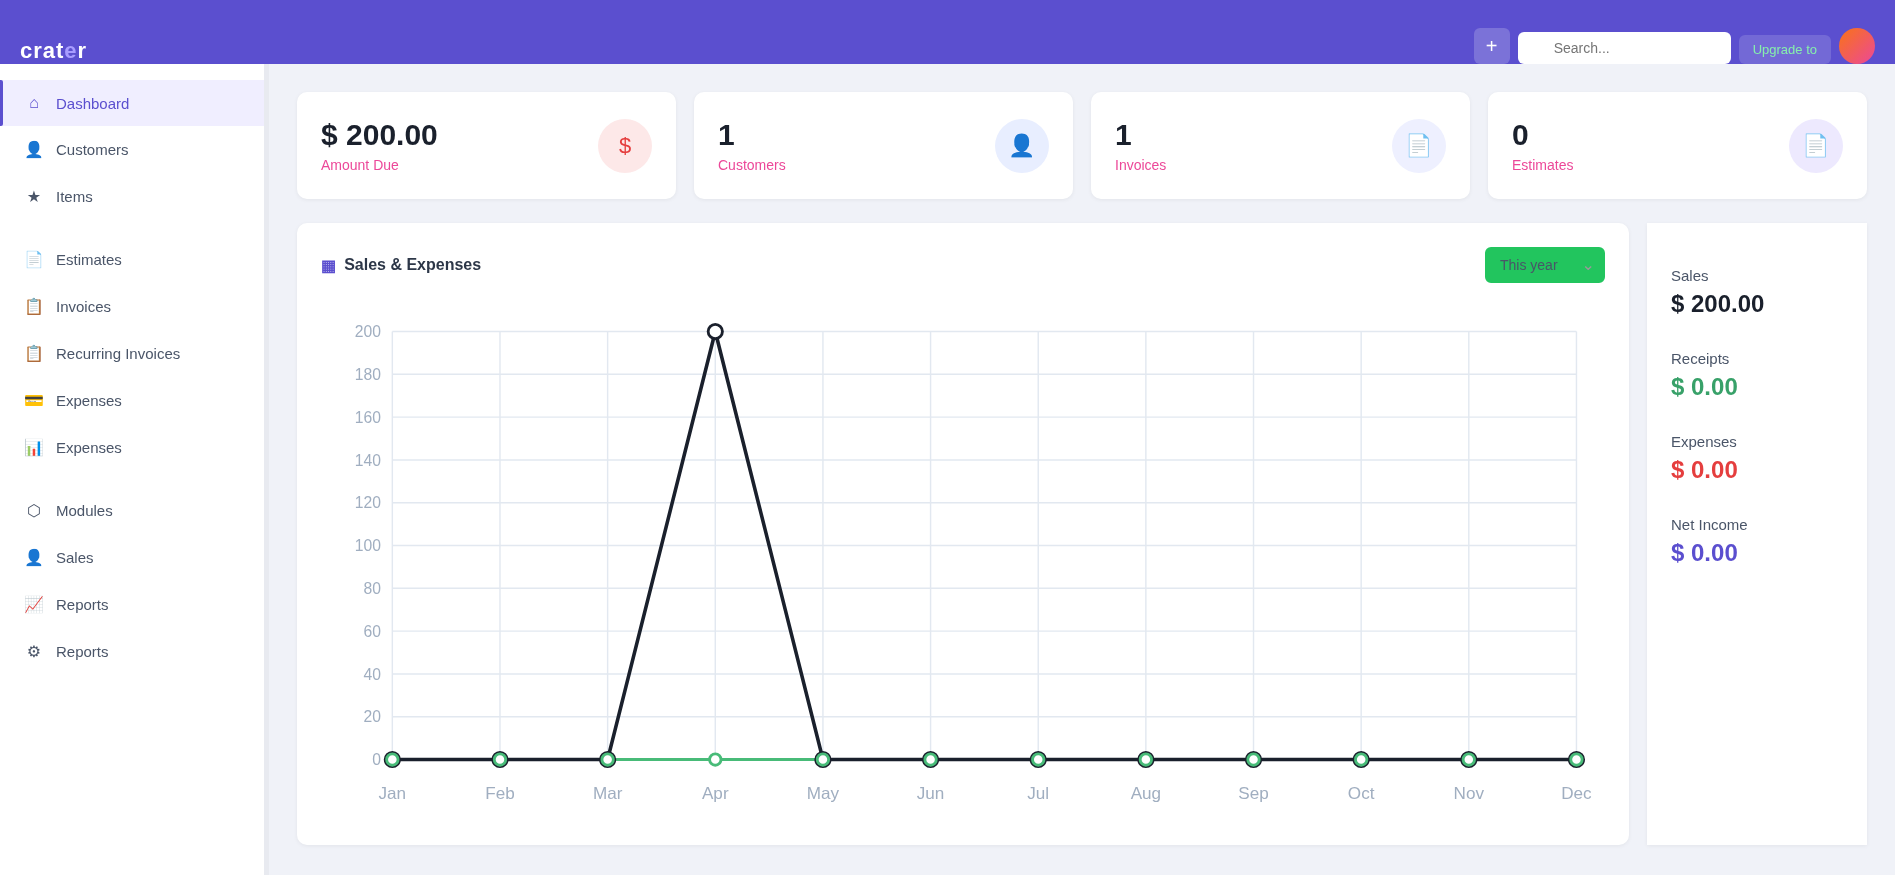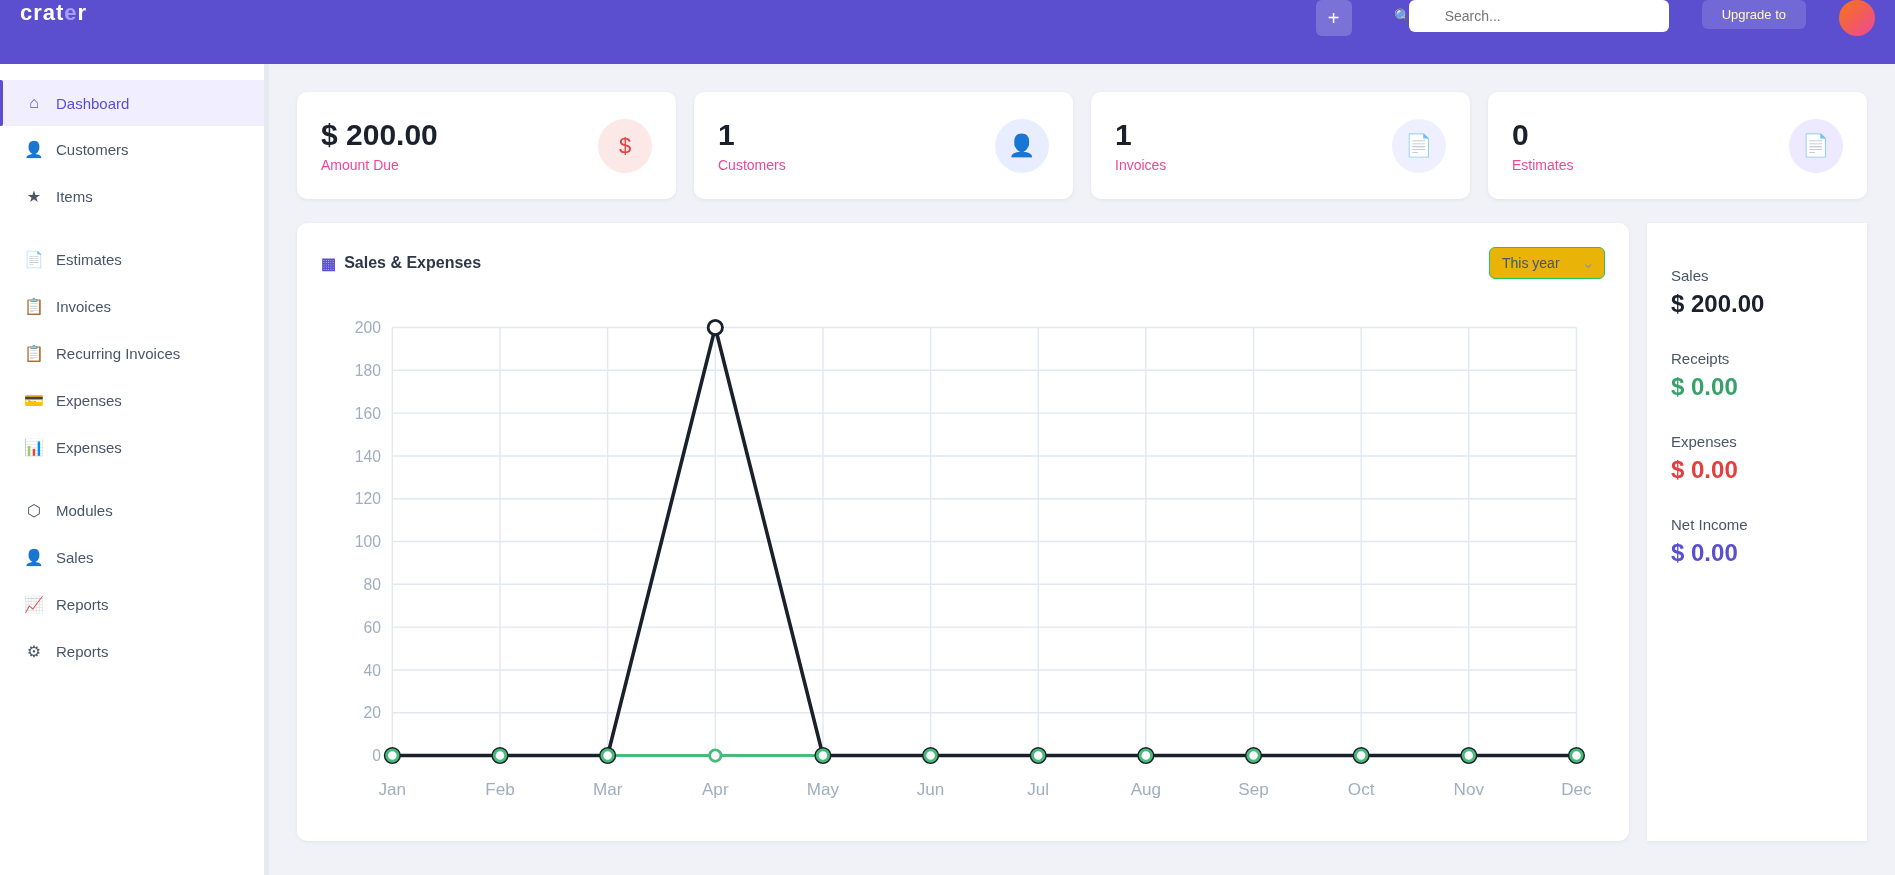--- a/index.html
+++ b/index.html
@@ -3,23 +3,23 @@
   <meta charset="utf-8">
   <style>
     * { box-sizing: border-box; margin: 0; padding: 0; }
     body { font-family: -apple-system, BlinkMacSystemFont, 'Segoe UI', sans-serif; background: #f0f2f8; display: flex; flex-direction: column; height: 875px; overflow: hidden; }
 
     
     .header {
       background: #5b4fcf;
       height: 64px;
       display: flex;
-      align-items: flex-start;
+      align-items: flex-end;
       padding: 0 20px;
-      gap: 33px;
+      gap: 8px;
       flex-shrink: 0;
     }
     .logo {
       color: white;
       font-size: 22px;
       font-weight: 700;
       letter-spacing: 1px;
       flex: 0 0 auto;
     }
     .logo span { color: #a89cff; }
@@ -35,24 +35,23 @@
       cursor: pointer;
       display: flex; align-items: center; justify-content: center;
     }
     .search-bar {
       background: white;
       border: none;
       border-radius: 6px;
       padding: 8px 14px 8px 36px;
       font-size: 14px;
       color: #999;
-      width: 260px;
+      width: 213px;
       outline: none;
       position: relative;
-      margin-left: 24px;
     }
     .search-wrap {
       position: relative;
       display: flex;
       align-items: center;
     }
     .search-icon-header {
       position: absolute;
       left: 10px;
       color: #aaa;
@@ -62,24 +61,24 @@
     .user-btn {
       width: 36px;
       height: 36px;
       border-radius: 50%;
       background: linear-gradient(135deg, #f97316, #ec4899);
       border: none;
       cursor: pointer;
     }
     .header-upgrade {
       background: rgba(255,255,255,0.15);
-      color: #fef9c3;
+      color: #86efac;
       border: none;
       border-radius: 6px;
-      padding: 7px 20px;
+      padding: 7px 14px;
       font-size: 13px;
       cursor: pointer;
     }
 
     
     .app-body {
       display: flex;
       flex: 1;
       overflow: hidden;
     }
@@ -205,26 +204,26 @@
     .chart-title {
       font-size: 16px;
       font-weight: 600;
       color: #2d3748;
       display: flex;
       align-items: center;
       gap: 8px;
     }
     .chart-title-icon { color: #5b4fcf; font-size: 16px; }
     .period-select {
-      border: 1px solid #22c55e;
+      border: 3px solid #22c55e;
       border-radius: 6px;
       padding: 7px 32px 7px 12px;
       font-size: 14px;
       color: #4a5568;
-      background: #eab308;
+      background: #22c55e;
       cursor: pointer;
       appearance: none;
       outline: none;
     }
     .period-select-wrap {
       position: relative;
       display: inline-block;
     }
     .period-select-wrap::after {
       content: '⌄';

